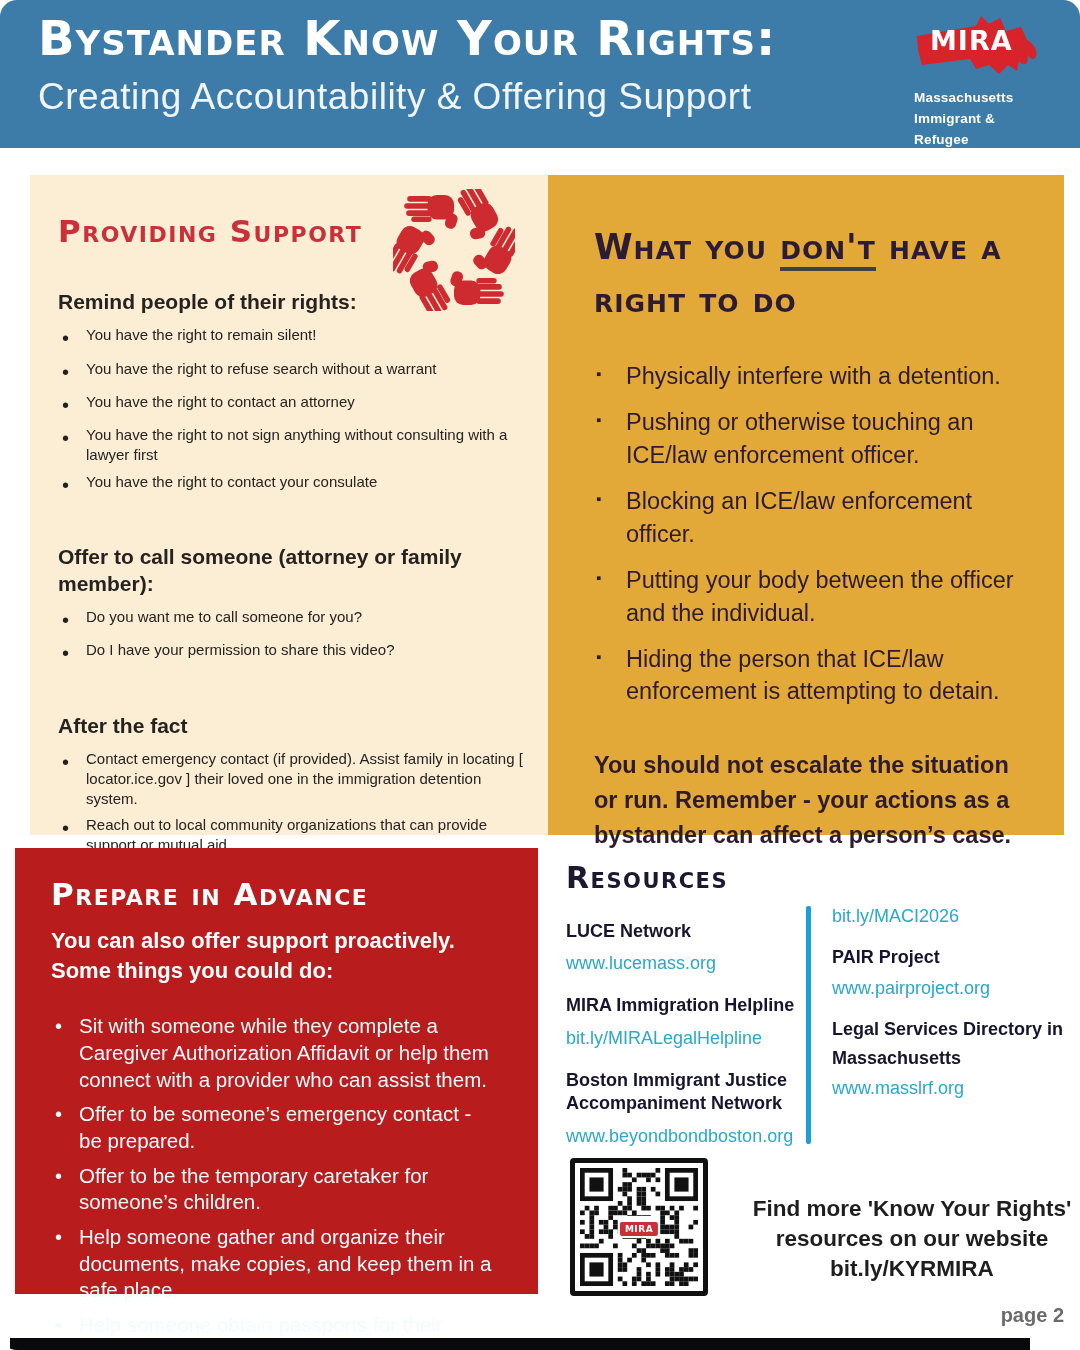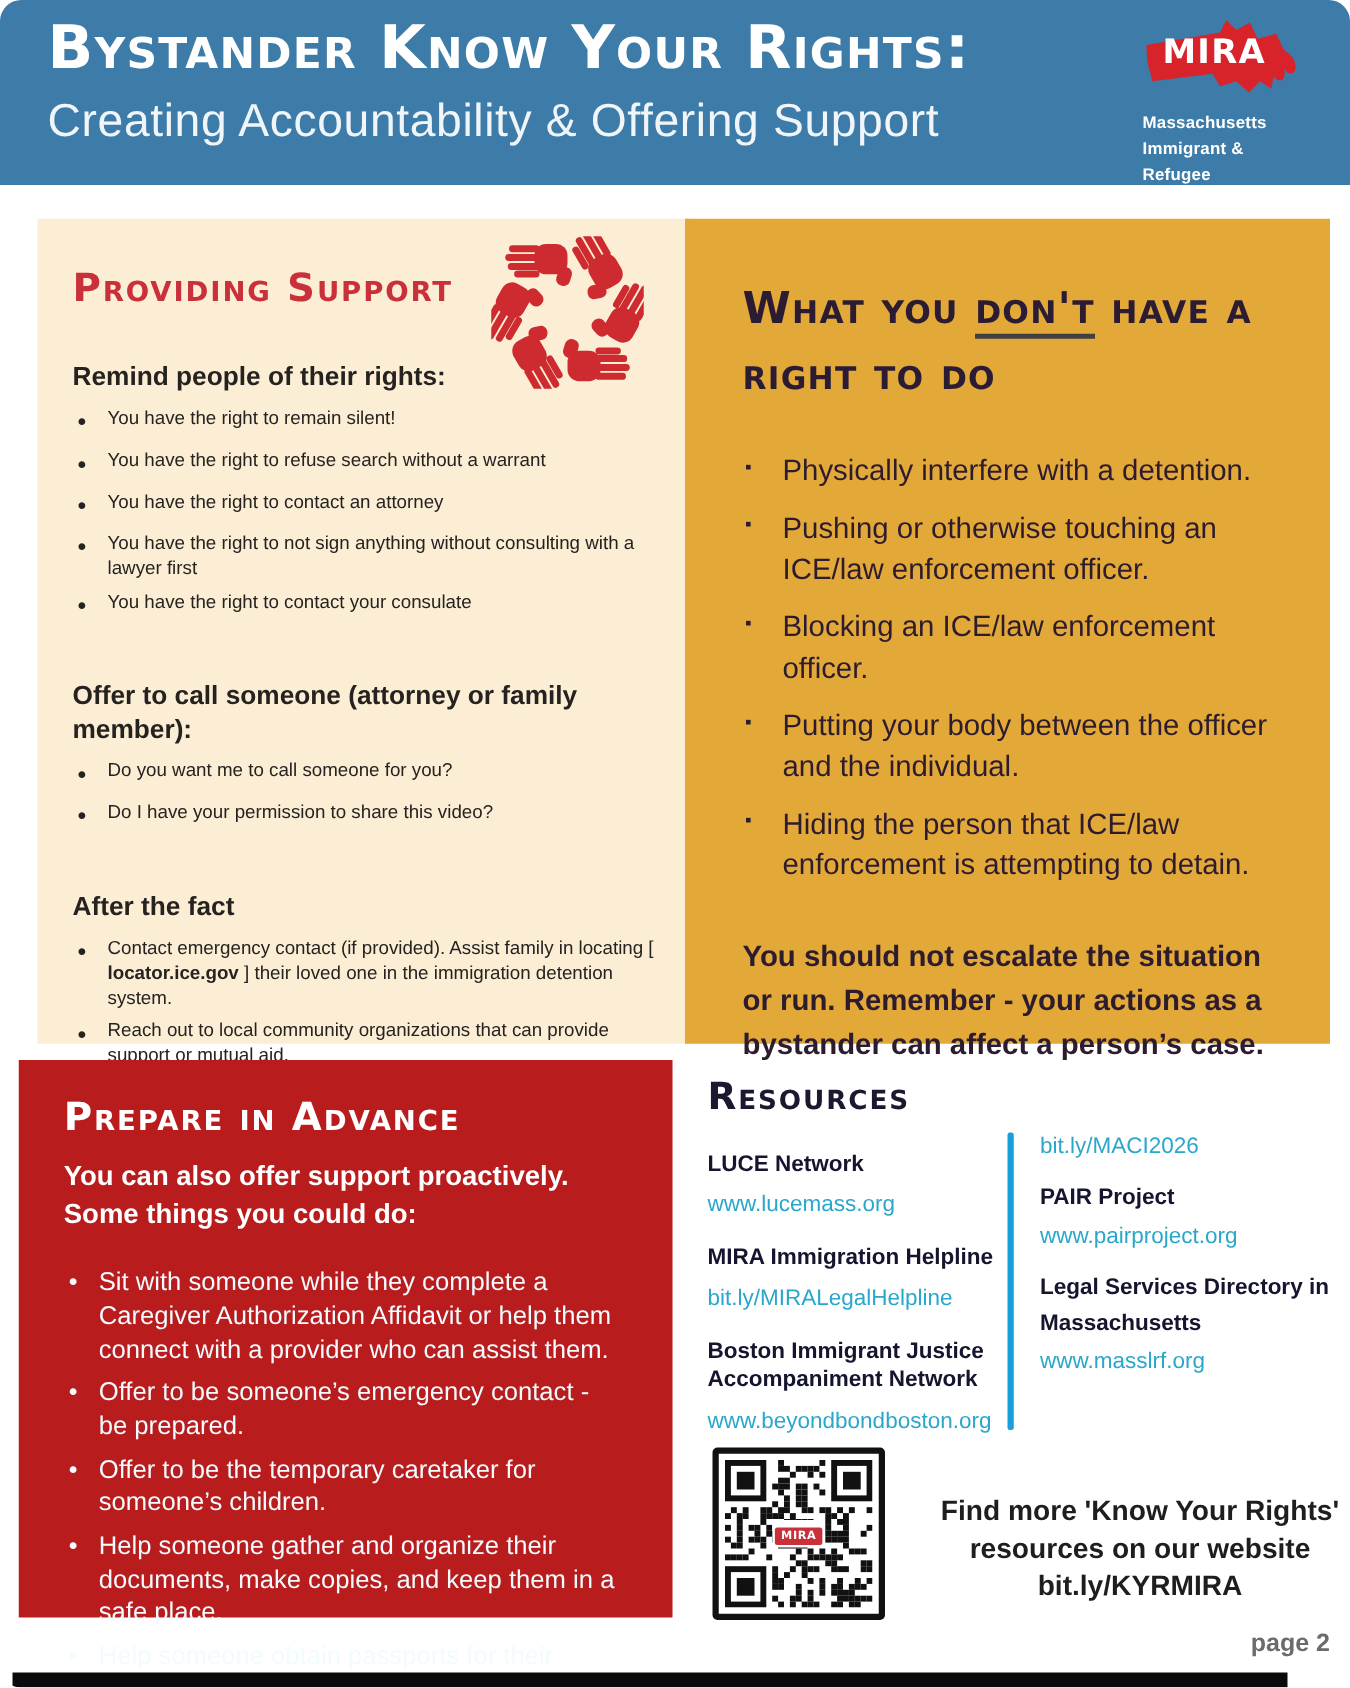--- a/index.html
+++ b/index.html
@@ -24,21 +24,21 @@
 
   
   .h-red{font-size:31px;color:#c9303a;letter-spacing:1.5px;margin:4px 0 0 0;}
   .hands{position:absolute;right:38px;top:14px;}
   .sec-title{font-weight:700;font-size:21px;color:#262220;line-height:1.25;}
   .mt1{margin-top:40px;} .mt2{margin-top:46px;} .mt3{margin-top:46px;}
   .bullets{margin-top:10px;}
   .b-row{display:flex;margin-bottom:7px;}
   .b-dot{flex:0 0 24px;text-align:left;padding-left:4px;font-size:20px;line-height:1.32;}
   .b-txt{font-size:15px;line-height:1.32;}
-  .inline-bold{font-weight:700;}
+  .inline-bold{font-weight:400;}
 
   
   .h-dark{font-size:35px;color:#2b1c33;letter-spacing:1px;line-height:1.5;width:450px;}
   .u-line{border-bottom:4px solid #404040;}
   .y-bullets{margin-top:34px;}
   .y-row{display:flex;margin-bottom:14px;}
   .y-dot{flex:0 0 30px;font-size:15px;line-height:1.9;padding-left:2px;}
   .y-txt{font-size:23.5px;line-height:1.38;}
   .y-warning{margin-top:40px;font-weight:700;font-size:23.5px;line-height:1.5;color:#2d1b2e;width:430px;}
 

